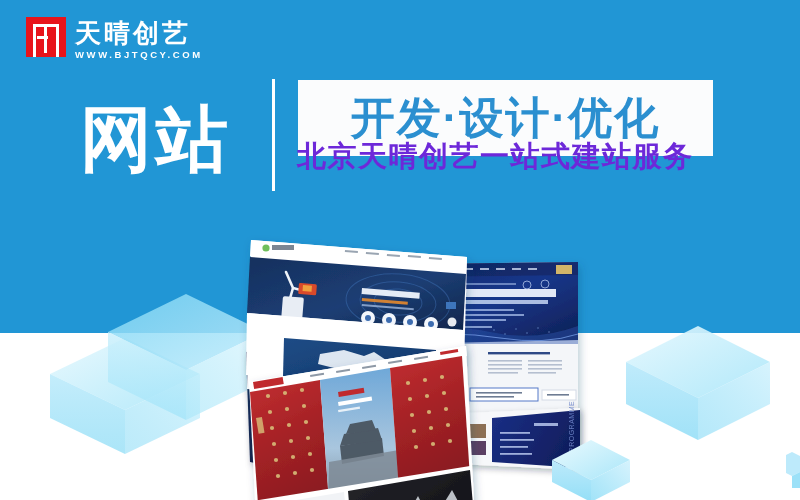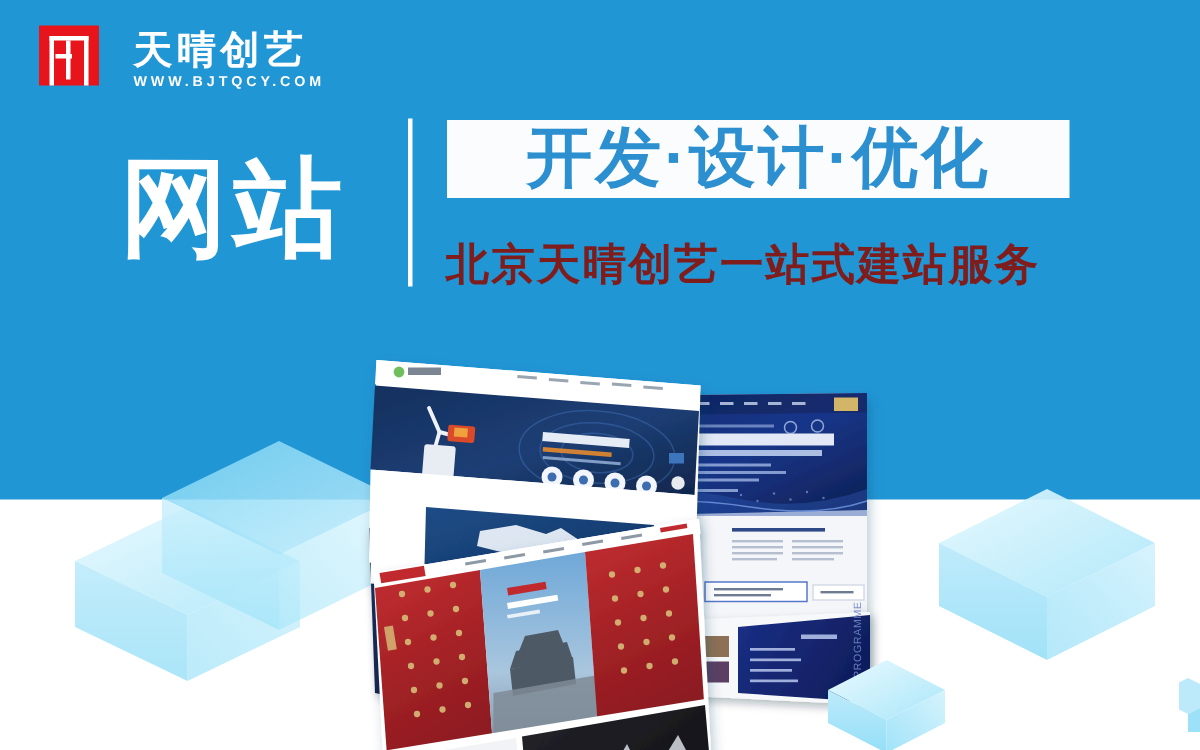--- a/index.html
+++ b/index.html
@@ -20,21 +20,21 @@
   
   .blue-panel {
     position:absolute; left:0; top:0;
     width:800px; height:333px;
     background:#2196D5;
   }
 
   
   .logo-wrap {
     position:absolute; left:26px; top:17px;
-    display:flex; align-items:flex-start; gap:23px;
+    display:flex; align-items:flex-start; gap:9px;
     z-index:40;
   }
   .logo-mark {
     position:relative;
     width:40px; height:40px;
     background:#E8141B;
     flex:0 0 auto;
   }
   .logo-mark .lm-in {
     position:absolute; left:7px; top:7px; right:7px; bottom:0;
@@ -71,35 +71,35 @@
   }
   .divider {
     position:absolute; left:272px; top:79px;
     width:3px; height:112px;
     background:#ffffff; z-index:40;
   }
 
   
   .whitebox {
     position:absolute; left:298px; top:80px;
-    width:415px; height:52px;
+    width:415px; height:76px;
     background:#fbfcfd; z-index:40;
     display:flex; align-items:center; justify-content:center;
   }
   .whitebox-text {
     color:#2B8FD0;
     font-size:44px; font-weight:bold;
     letter-spacing:2px; line-height:48px;
     white-space:nowrap;
   }
 
   
   .subtitle {
-    position:absolute; left:297px; top:160px;
-    color:#7f1d1d;
+    position:absolute; left:297px; top:139px;
+    color:#6d28d9;
     font-size:29px; font-weight:bold;
     letter-spacing:1.5px; line-height:34px;
     white-space:nowrap; z-index:40;
   }
 
   
   .cube { position:absolute; z-index:5; }
   .cube svg { display:block; }
 
   

